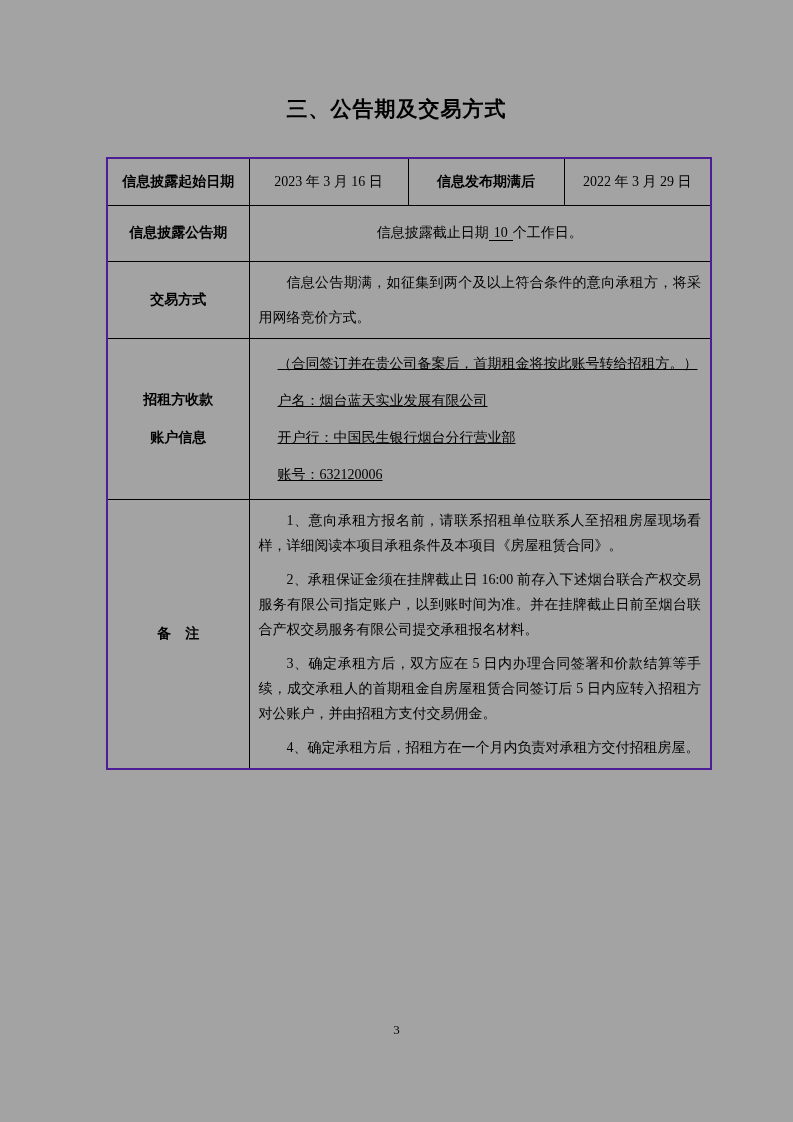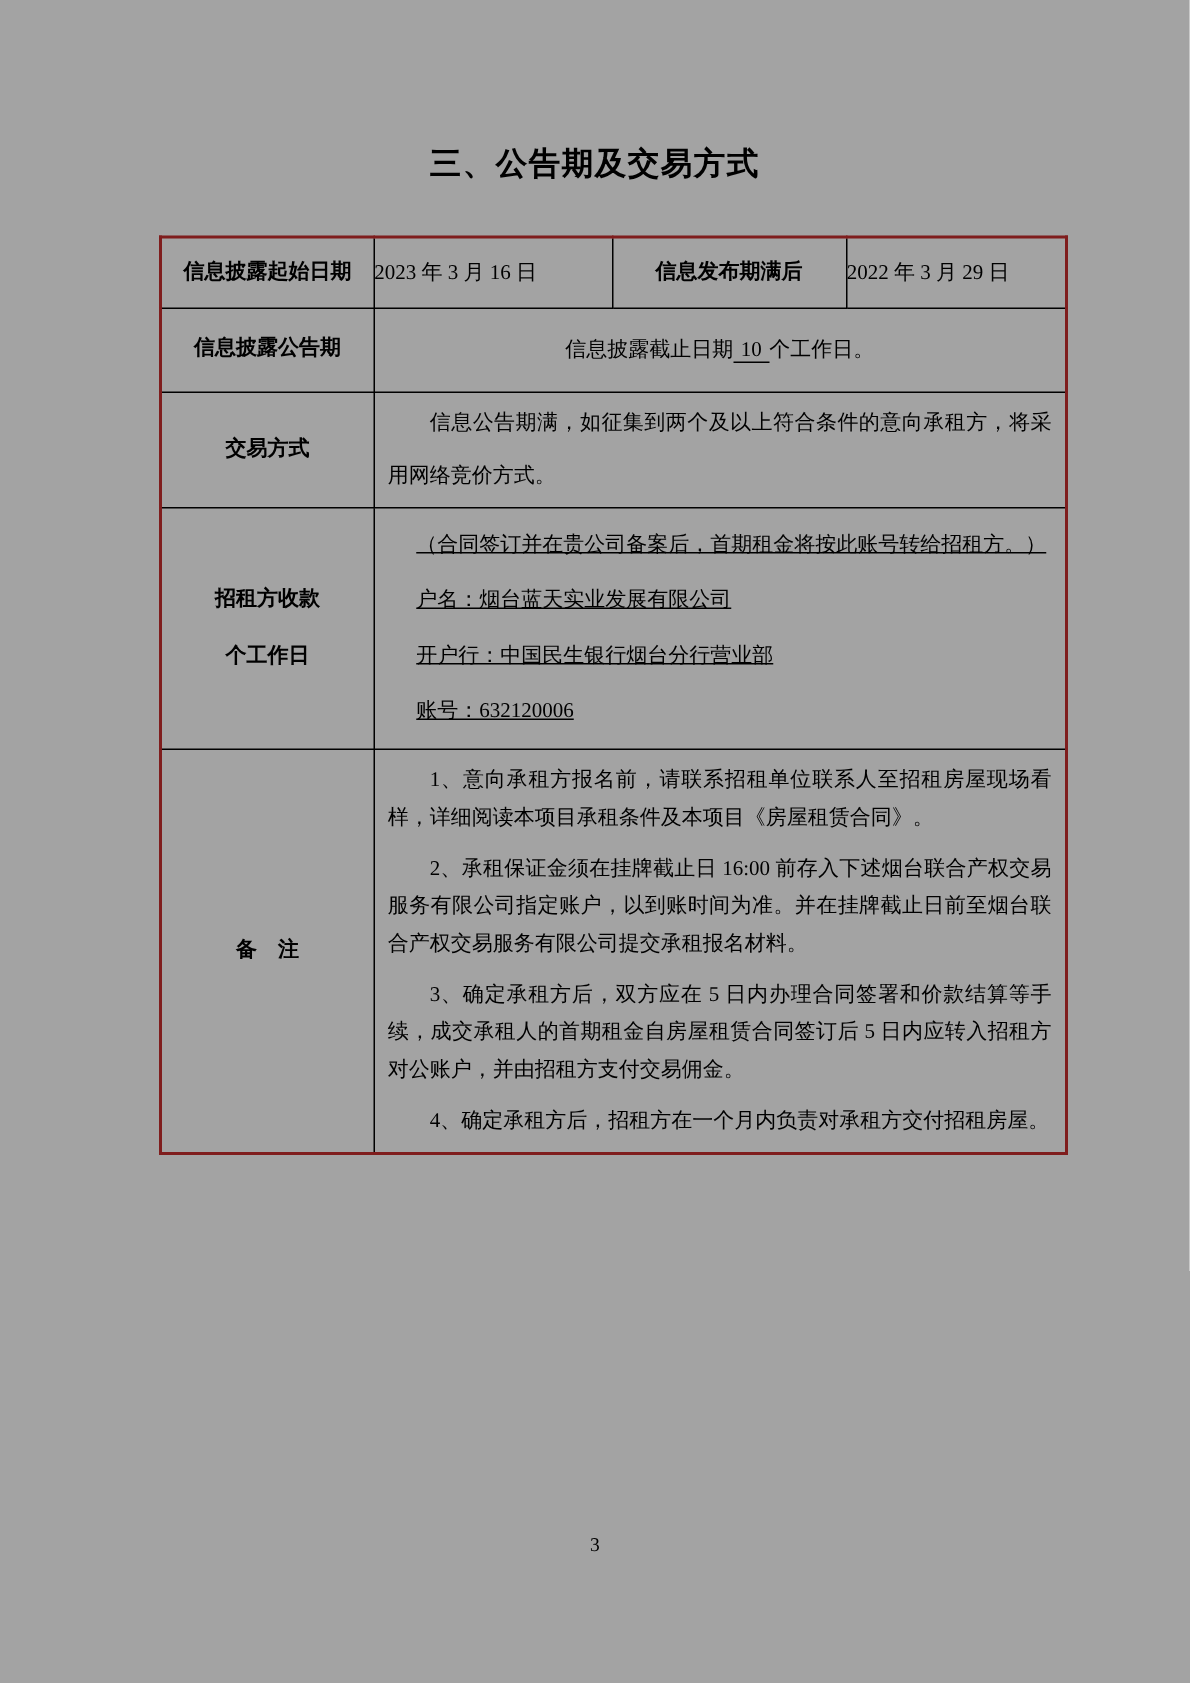--- a/index.html
+++ b/index.html
@@ -24,41 +24,41 @@
     font-weight: bold;
     letter-spacing: 1px;
   }
   table.doc-table {
     position: absolute;
     left: 106px;
     top: 157px;
     width: 604px;
     border-collapse: collapse;
     table-layout: fixed;
-    border: 2px solid #7f1d1d;
+    border: 2px solid #4c1d95;
   }
   table.doc-table td {
     border: 1px solid #000000;
     vertical-align: middle;
     font-size: 14px;
   }
   td.label-cell {
     text-align: center;
     font-weight: bold;
     font-size: 15px;
     line-height: 38px;
     padding: 0 6px;
   }
   tr.row-1 { height: 47px; }
   tr.row-2 { height: 56px; padding-left: 36px; }
   tr.row-3 { height: 243px; }
   tr.row-4 { height: 77px; }
   tr.row-5 { height: 155px; }
   tr.row-6 { height: 255px; }
-  td.date-cell { }
+  td.date-cell { text-align: center; }
   td.center-cell { text-align: center; }
   .u-num {
     border-bottom: 1px solid #000;
     padding: 0 5px;
   }
   td.plain-cell p {
     text-indent: 2em;
     padding: 0 8px;
     line-height: 24px;
   }
@@ -121,21 +121,21 @@
     <tr class="row-4">
       <td class="label-cell">交易方式</td>
       <td class="trade-cell" colspan="3">
         <p>信息公告期满，如征集到两个及以上符合条件的意向承租方，将采用网络竞价方式。</p>
       </td>
     </tr>
 
     <tr class="row-5">
       <td class="label-cell">
         <span>招租方收款</span><br>
-        <span>个工作日</span>
+        <span>账户信息</span>
       </td>
       <td class="account-cell" colspan="3">
         <div class="account-line">（合同签订并在贵公司备案后，首期租金将按此账号转给招租方。）</div>
         <div class="account-line">户名：烟台蓝天实业发展有限公司</div>
         <div class="account-line">开户行：中国民生银行烟台分行营业部</div>
         <div class="account-line">账号：632120006</div>
       </td>
     </tr>
 
     <tr class="row-6">

